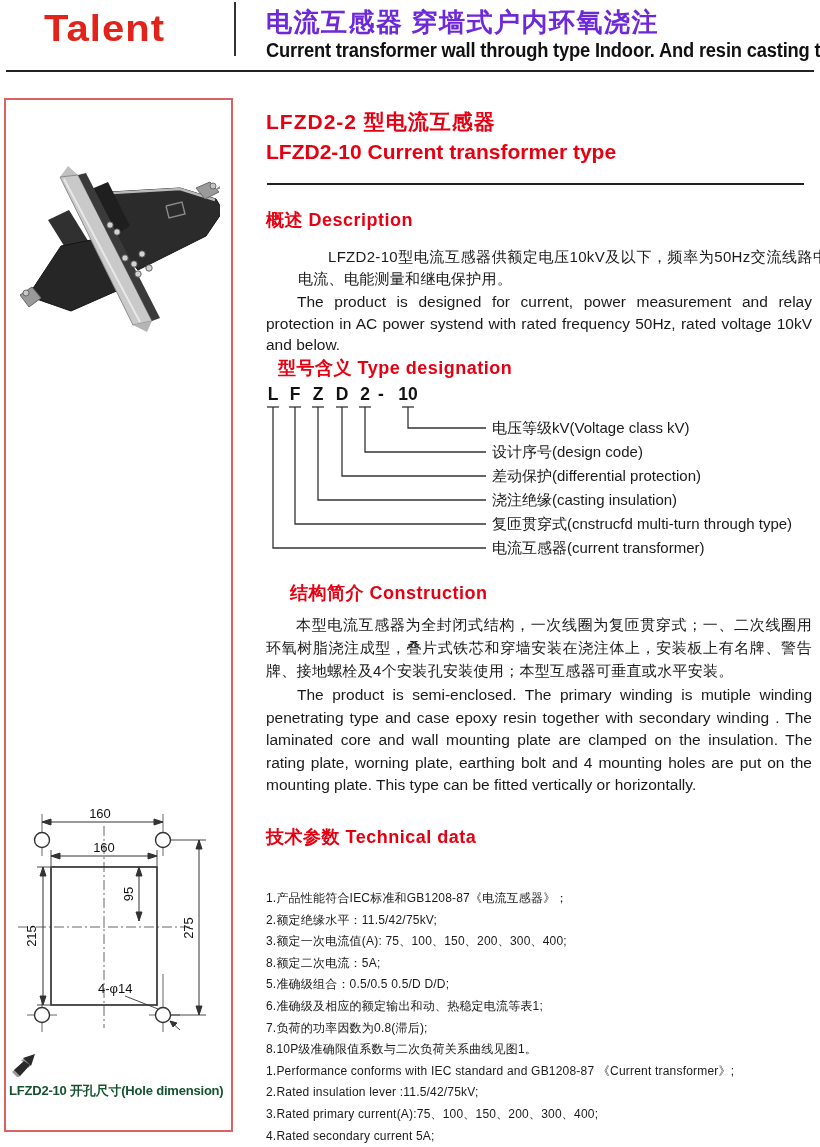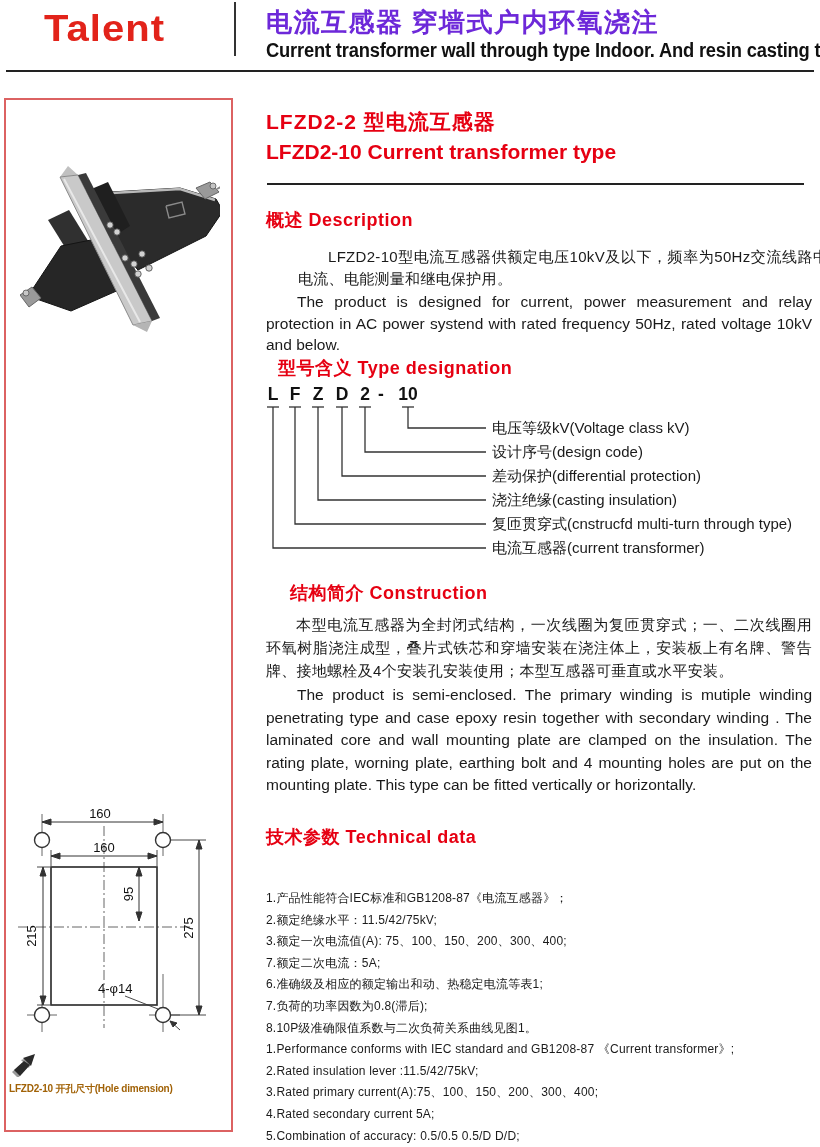--- a/index.html
+++ b/index.html
@@ -11,22 +11,22 @@
   .vdivider{position:absolute;left:234px;top:2px;width:2px;height:54px;background:#333;}
   .title-cn{position:absolute;left:266px;top:5px;font-size:26px;font-weight:bold;color:#6d28d9;letter-spacing:1.5px;font-family:Liberation Serif, serif;}
   .title-en{position:absolute;left:266px;top:39px;font-size:19.5px;font-weight:bold;color:#111;
             transform:scaleX(.94);transform-origin:left;letter-spacing:-0.2px;white-space:nowrap;}
   .header-rule{position:absolute;left:6px;top:70px;width:808px;height:2px;background:#222;}
   
   .left-box{position:absolute;left:4px;top:98px;width:225px;height:1030px;border:2px solid #dc6262;background:#fff;}
   .photo-svg{position:absolute;left:20px;top:158px;}
   .dim-svg{position:absolute;left:12px;top:806px;}
   .arrow-svg{position:absolute;left:12px;top:1051px;}
-  .hole-caption{position:absolute;left:9px;top:1082px;width:184px;font-size:10px;font-weight:bold;
-                color:#a16207;letter-spacing:-0.2px;white-space:nowrap;}
+  .hole-caption{position:absolute;left:9px;top:1082px;width:184px;font-size:13px;font-weight:bold;
+                color:#14532d;letter-spacing:-0.2px;white-space:nowrap;}
   
   .main{position:absolute;left:266px;top:0;width:546px;}
   .prod-title-cn{position:absolute;left:0;top:108px;font-size:21px;font-weight:bold;color:#e60012;letter-spacing:1px;}
   .prod-title-en{position:absolute;left:0;top:140px;font-size:21px;font-weight:bold;color:#e60012;}
   .title-rule{position:absolute;left:1px;top:183px;width:537px;height:2px;background:#222;}
   .sec-h{position:absolute;left:0;font-size:18px;font-weight:bold;color:#e60012;letter-spacing:0.5px;}
   .h-desc{top:208px;} .h-type{top:356px;margin-left:12px;} .h-cons{top:581px;margin-left:24px;} .h-tech{top:825px;}
   .para{position:absolute;left:0;width:546px;font-size:15px;line-height:22px;
         text-align:justify;text-indent:2em;letter-spacing:0.3px;}
   .p-desc-cn{top:246px;margin-left:32px;}
@@ -215,21 +215,22 @@
 
     <div class="sec-h h-cons">结构简介  Construction</div>
     <div class="para p-cons-cn">本型电流互感器为全封闭式结构，一次线圈为复匝贯穿式；一、二次线圈用环氧树脂浇注成型，叠片式铁芯和穿墙安装在浇注体上，安装板上有名牌、警告牌、接地螺栓及4个安装孔安装使用；本型互感器可垂直或水平安装。</div>
     <div class="para p-cons-en">The product is semi-enclosed. The primary winding is mutiple winding penetrating type and case epoxy resin together with secondary winding . The laminated core and wall mounting plate are clamped on the insulation. The rating plate, worning plate, earthing bolt and 4 mounting holes are put on the mounting plate. This type can be fitted vertically or horizontally.</div>
 
     <div class="sec-h h-tech">技术参数  Technical data</div>
     <div class="tech-list">
       <div class="tl">1.产品性能符合IEC标准和GB1208-87《电流互感器》；</div>
       <div class="tl">2.额定绝缘水平：11.5/42/75kV;</div>
       <div class="tl">3.额定一次电流值(A): 75、100、150、200、300、400;</div>
-      <div class="tl">7.额定二次电流：5A;</div>
+      <div class="tl">8.额定二次电流：5A;</div>
+      <div class="tl">5.准确级组合：0.5/0.5  0.5/D D/D;</div>
       <div class="tl">6.准确级及相应的额定输出和动、热稳定电流等表1;</div>
       <div class="tl">7.负荷的功率因数为0.8(滞后);</div>
       <div class="tl">8.10P级准确限值系数与二次负荷关系曲线见图1。</div>
       <div class="tl">1.Performance conforms with IEC standard and  GB1208-87 《Current transformer》;</div>
       <div class="tl">2.Rated insulation lever :11.5/42/75kV;</div>
       <div class="tl">3.Rated primary current(A):75、100、150、200、300、400;</div>
       <div class="tl">4.Rated secondary current 5A;</div>
       <div class="tl">5.Combination of accuracy: 0.5/0.5  0.5/D  D/D;</div>
     </div>
   </div>

